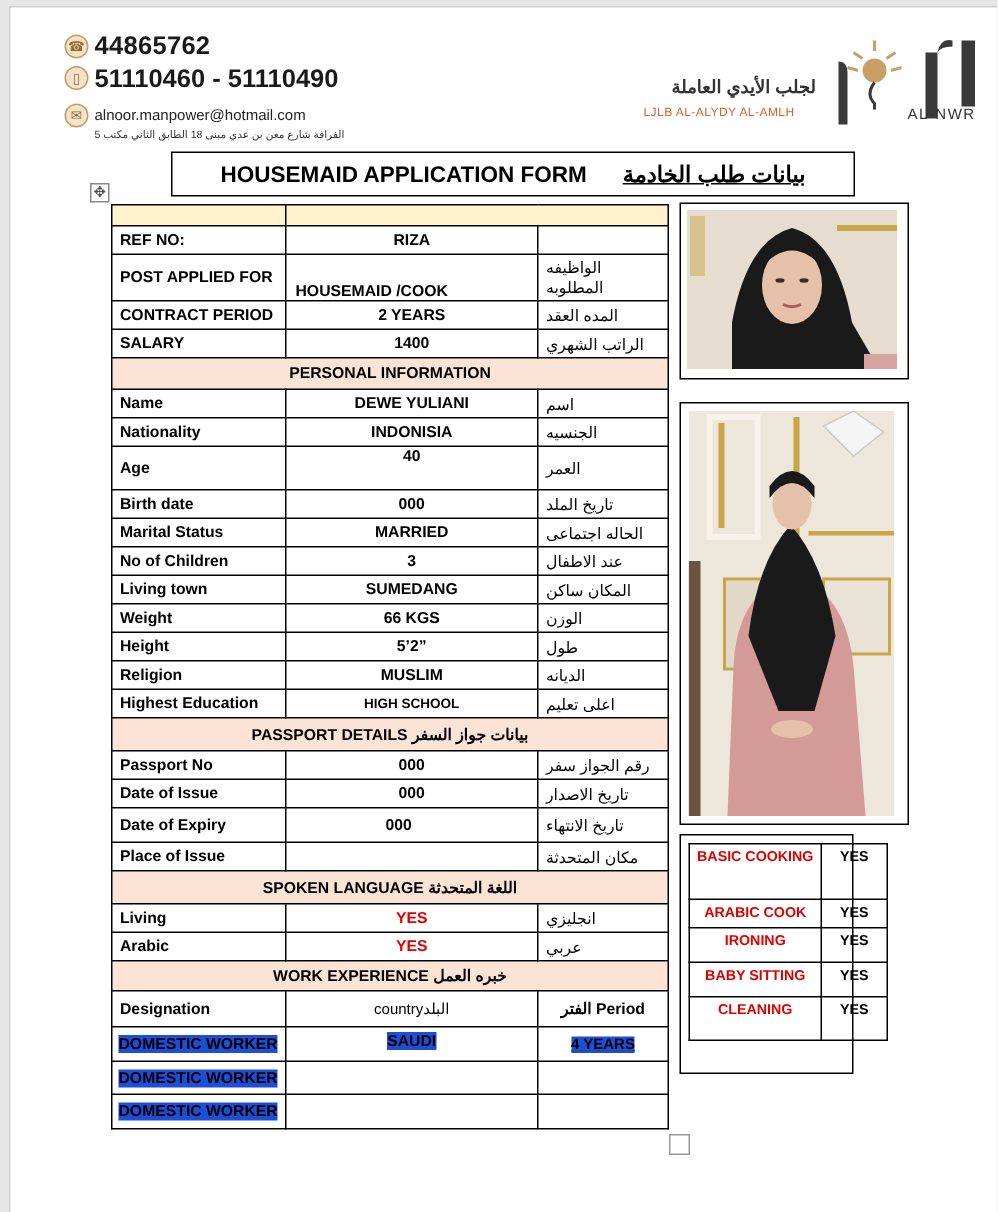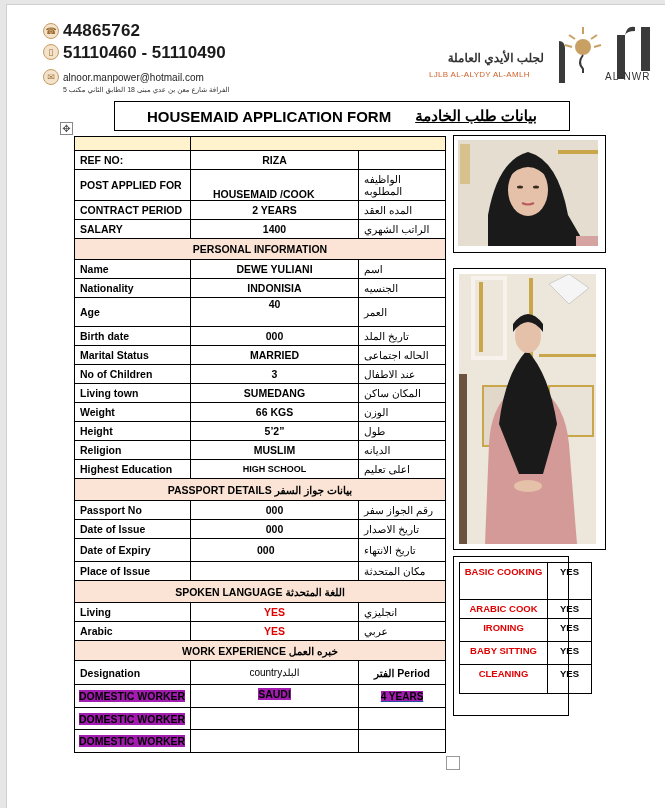--- a/index.html
+++ b/index.html
@@ -28,21 +28,21 @@
   table.main td { border: 1px solid #000; font-size: 10.5px; padding: 0 5px; height: 19px; vertical-align: middle; color: #000; }
   .c1 { width: 116px; }
   .c2 { width: 168px; }
   .c3 { width: 87px; }
   td.lbl { font-weight: bold; }
   td.val { text-align: center; font-weight: bold; font-size: 9.5px; }
   td.ar { text-align: left; direction: rtl; font-size: 10px; }
   tr.hdr td { background: #fbe4d5; text-align: center; font-weight: bold; font-size: 10.5px; height: 21px; }
   tr.toprow td { background: #fff2cc; height: 14px; }
   .red { color: #e00000 !important; }
-  .hl { background: #a21caf; }
+  .hl { background: #1d4ed8; }
   .ul { text-decoration: underline; text-decoration-color: #1f4fa0; }
   .arhead { direction: rtl; display: inline-block; }
 
   .photo { position: absolute; border: 1px solid #000; background: #fff; }
   .photo-inner { position: absolute; overflow: hidden; }
   .skills-box { position: absolute; left: 453px; top: 556px; width: 116px; height: 160px; border: 1px solid #000; }
   table.skills { position: absolute; left: 5px; top: 5px; width: 133px; border-collapse: collapse; table-layout: fixed; }
   table.skills td { border: 1px solid #000; font-size: 9.5px; font-weight: bold; text-align: center; vertical-align: top; padding-top: 3px; }
   table.skills td.sk { color: #e00000; width: 88px; }
   .corner-box { position: absolute; left: 446px; top: 756px; width: 14px; height: 14px; border: 1px solid #999; background: #fff; }
@@ -105,21 +105,21 @@
     <td></td>
         <td colspan="2"></td>
   </tr>
   <tr>
     <td class="lbl">REF NO:</td>
     <td class="val">RIZA</td>
     <td class="ar"></td>
   </tr>
   <tr>
     <td class="lbl" style="height:31px;">POST APPLIED FOR</td>
-    <td class="val" style="vertical-align:bottom; font-size:10.5px; text-align:left; padding-left:22px;">HOUSEMAID /COOK</td>
+    <td class="val" style="vertical-align:bottom; font-size:10.5px; text-align:left; padding-left:6px;">HOUSEMAID /COOK</td>
     <td class="ar">الواظيفه المطلوبه</td>
   </tr>
   <tr>
     <td class="lbl">CONTRACT PERIOD</td>
     <td class="val">2 YEARS</td>
     <td class="ar">المده العقد</td>
   </tr>
   <tr>
     <td class="lbl">SALARY</td>
     <td class="val">1400</td>

